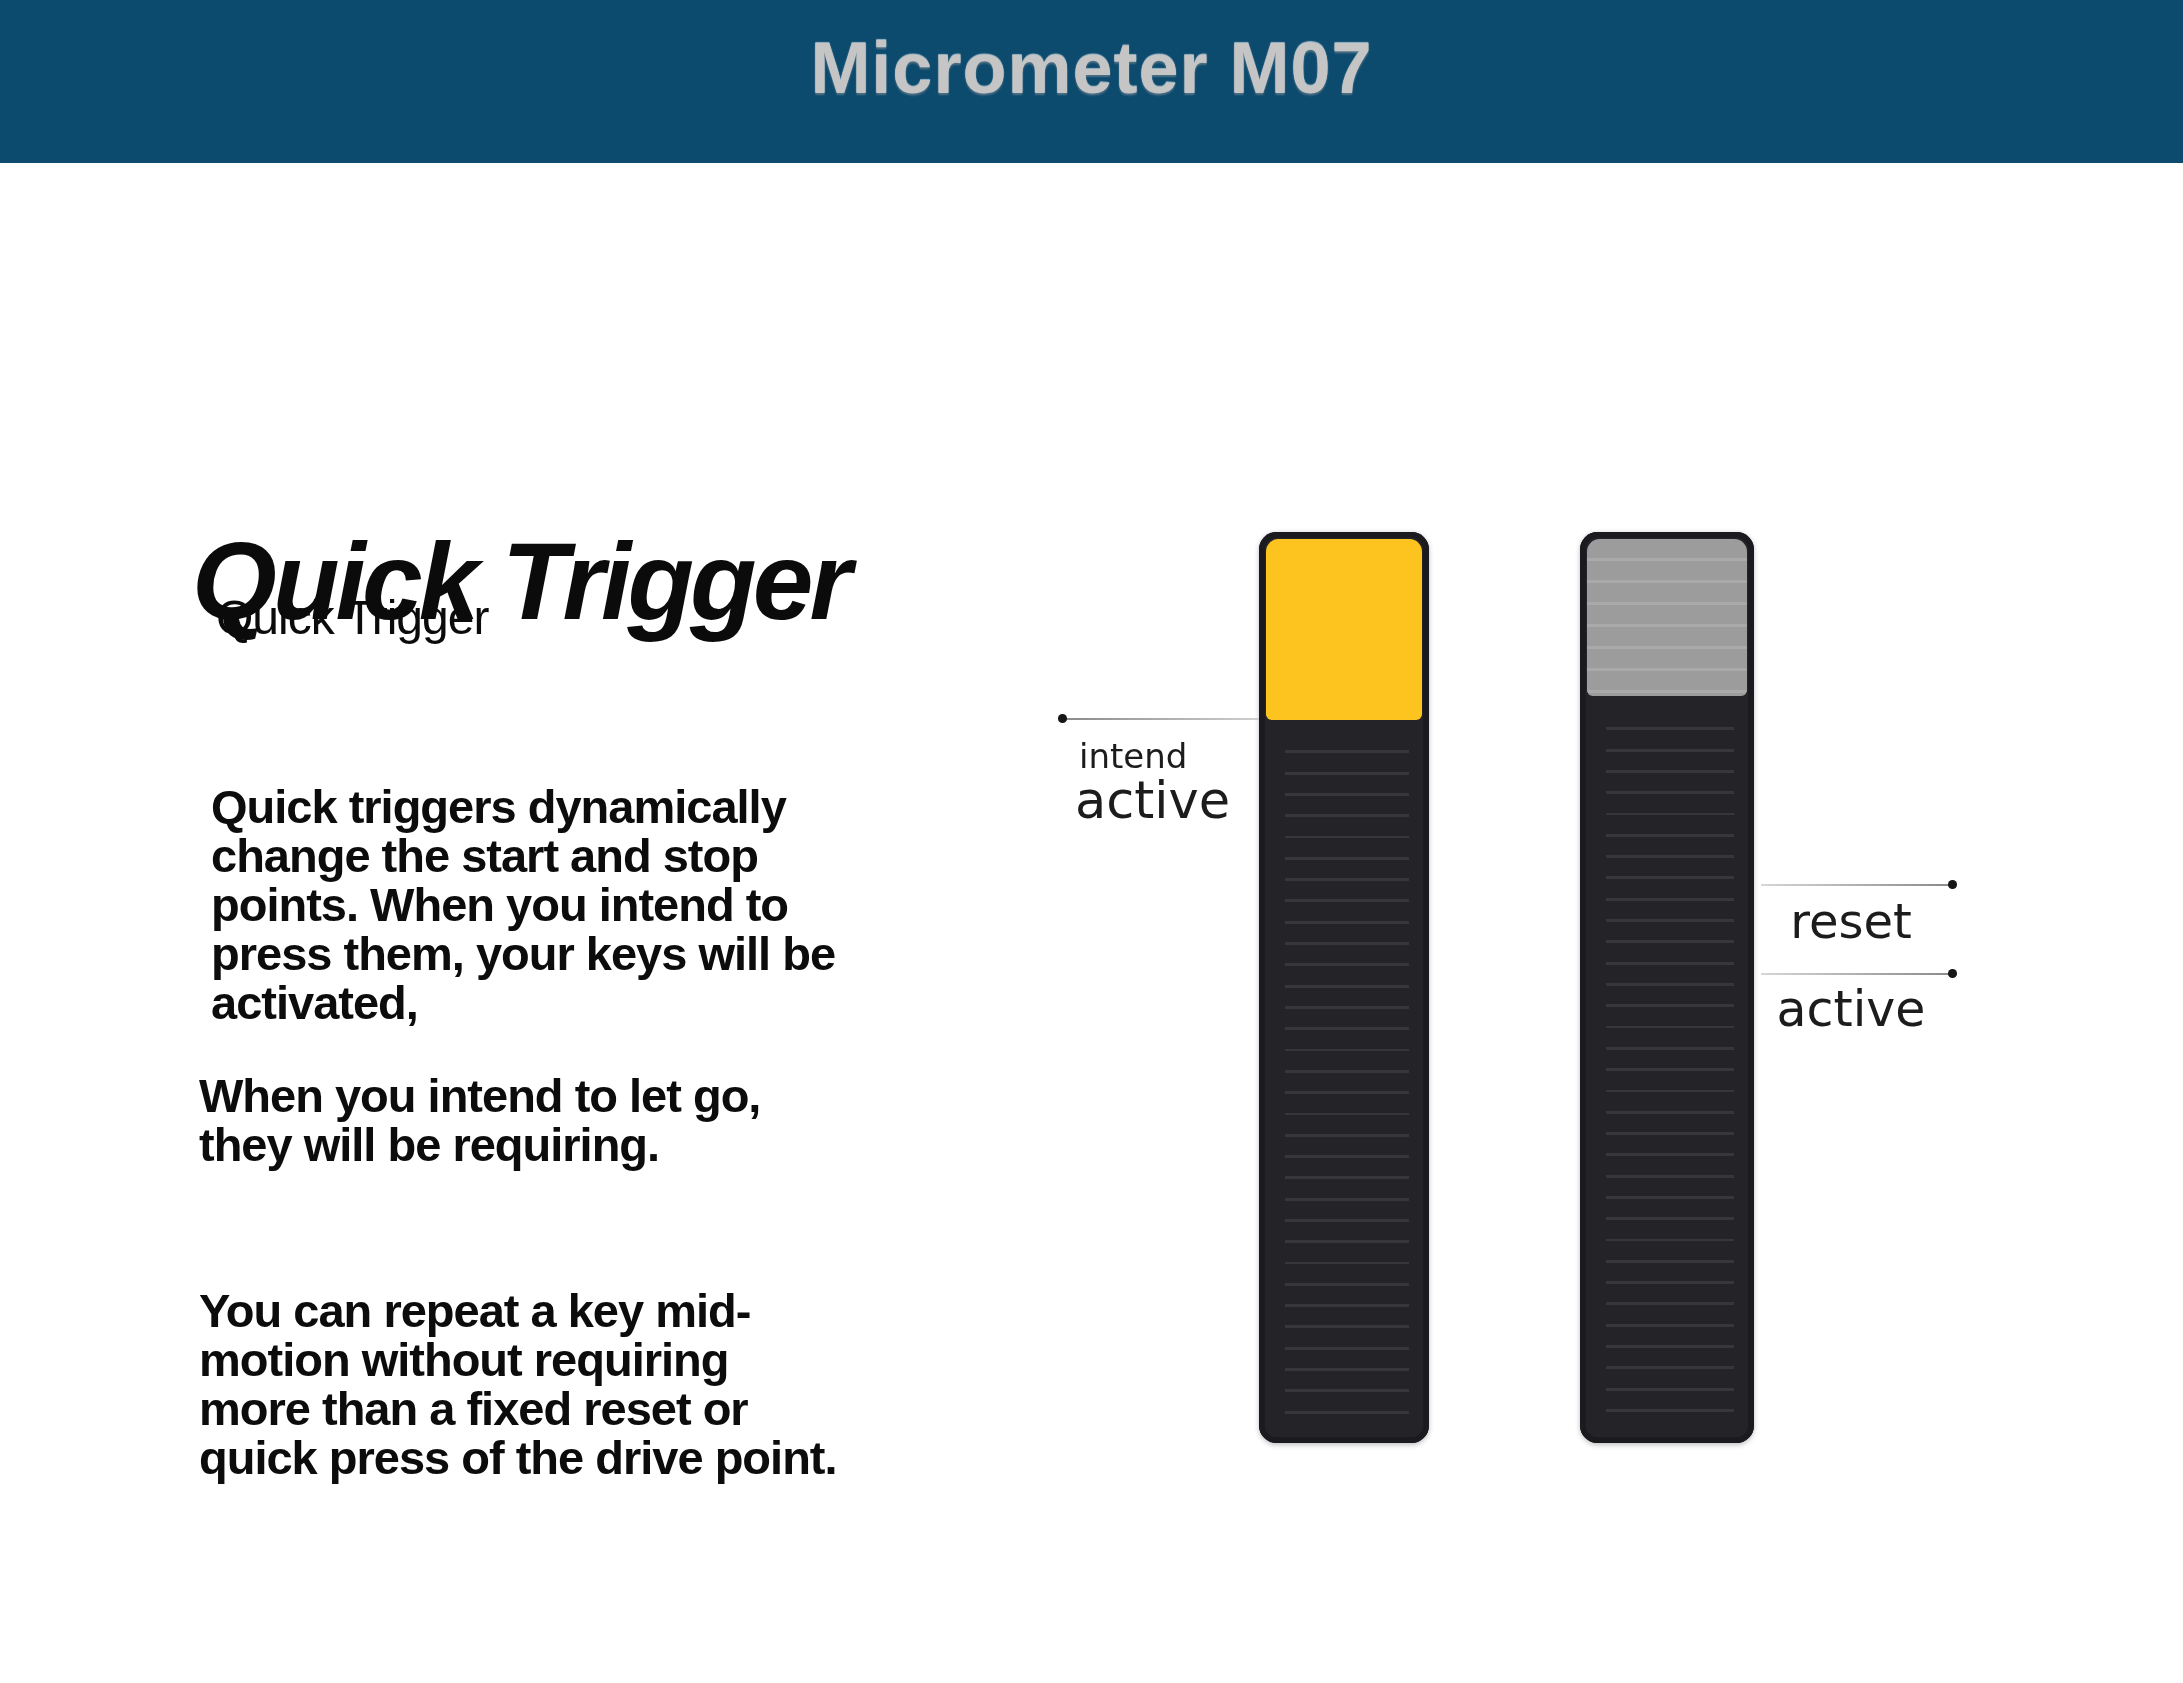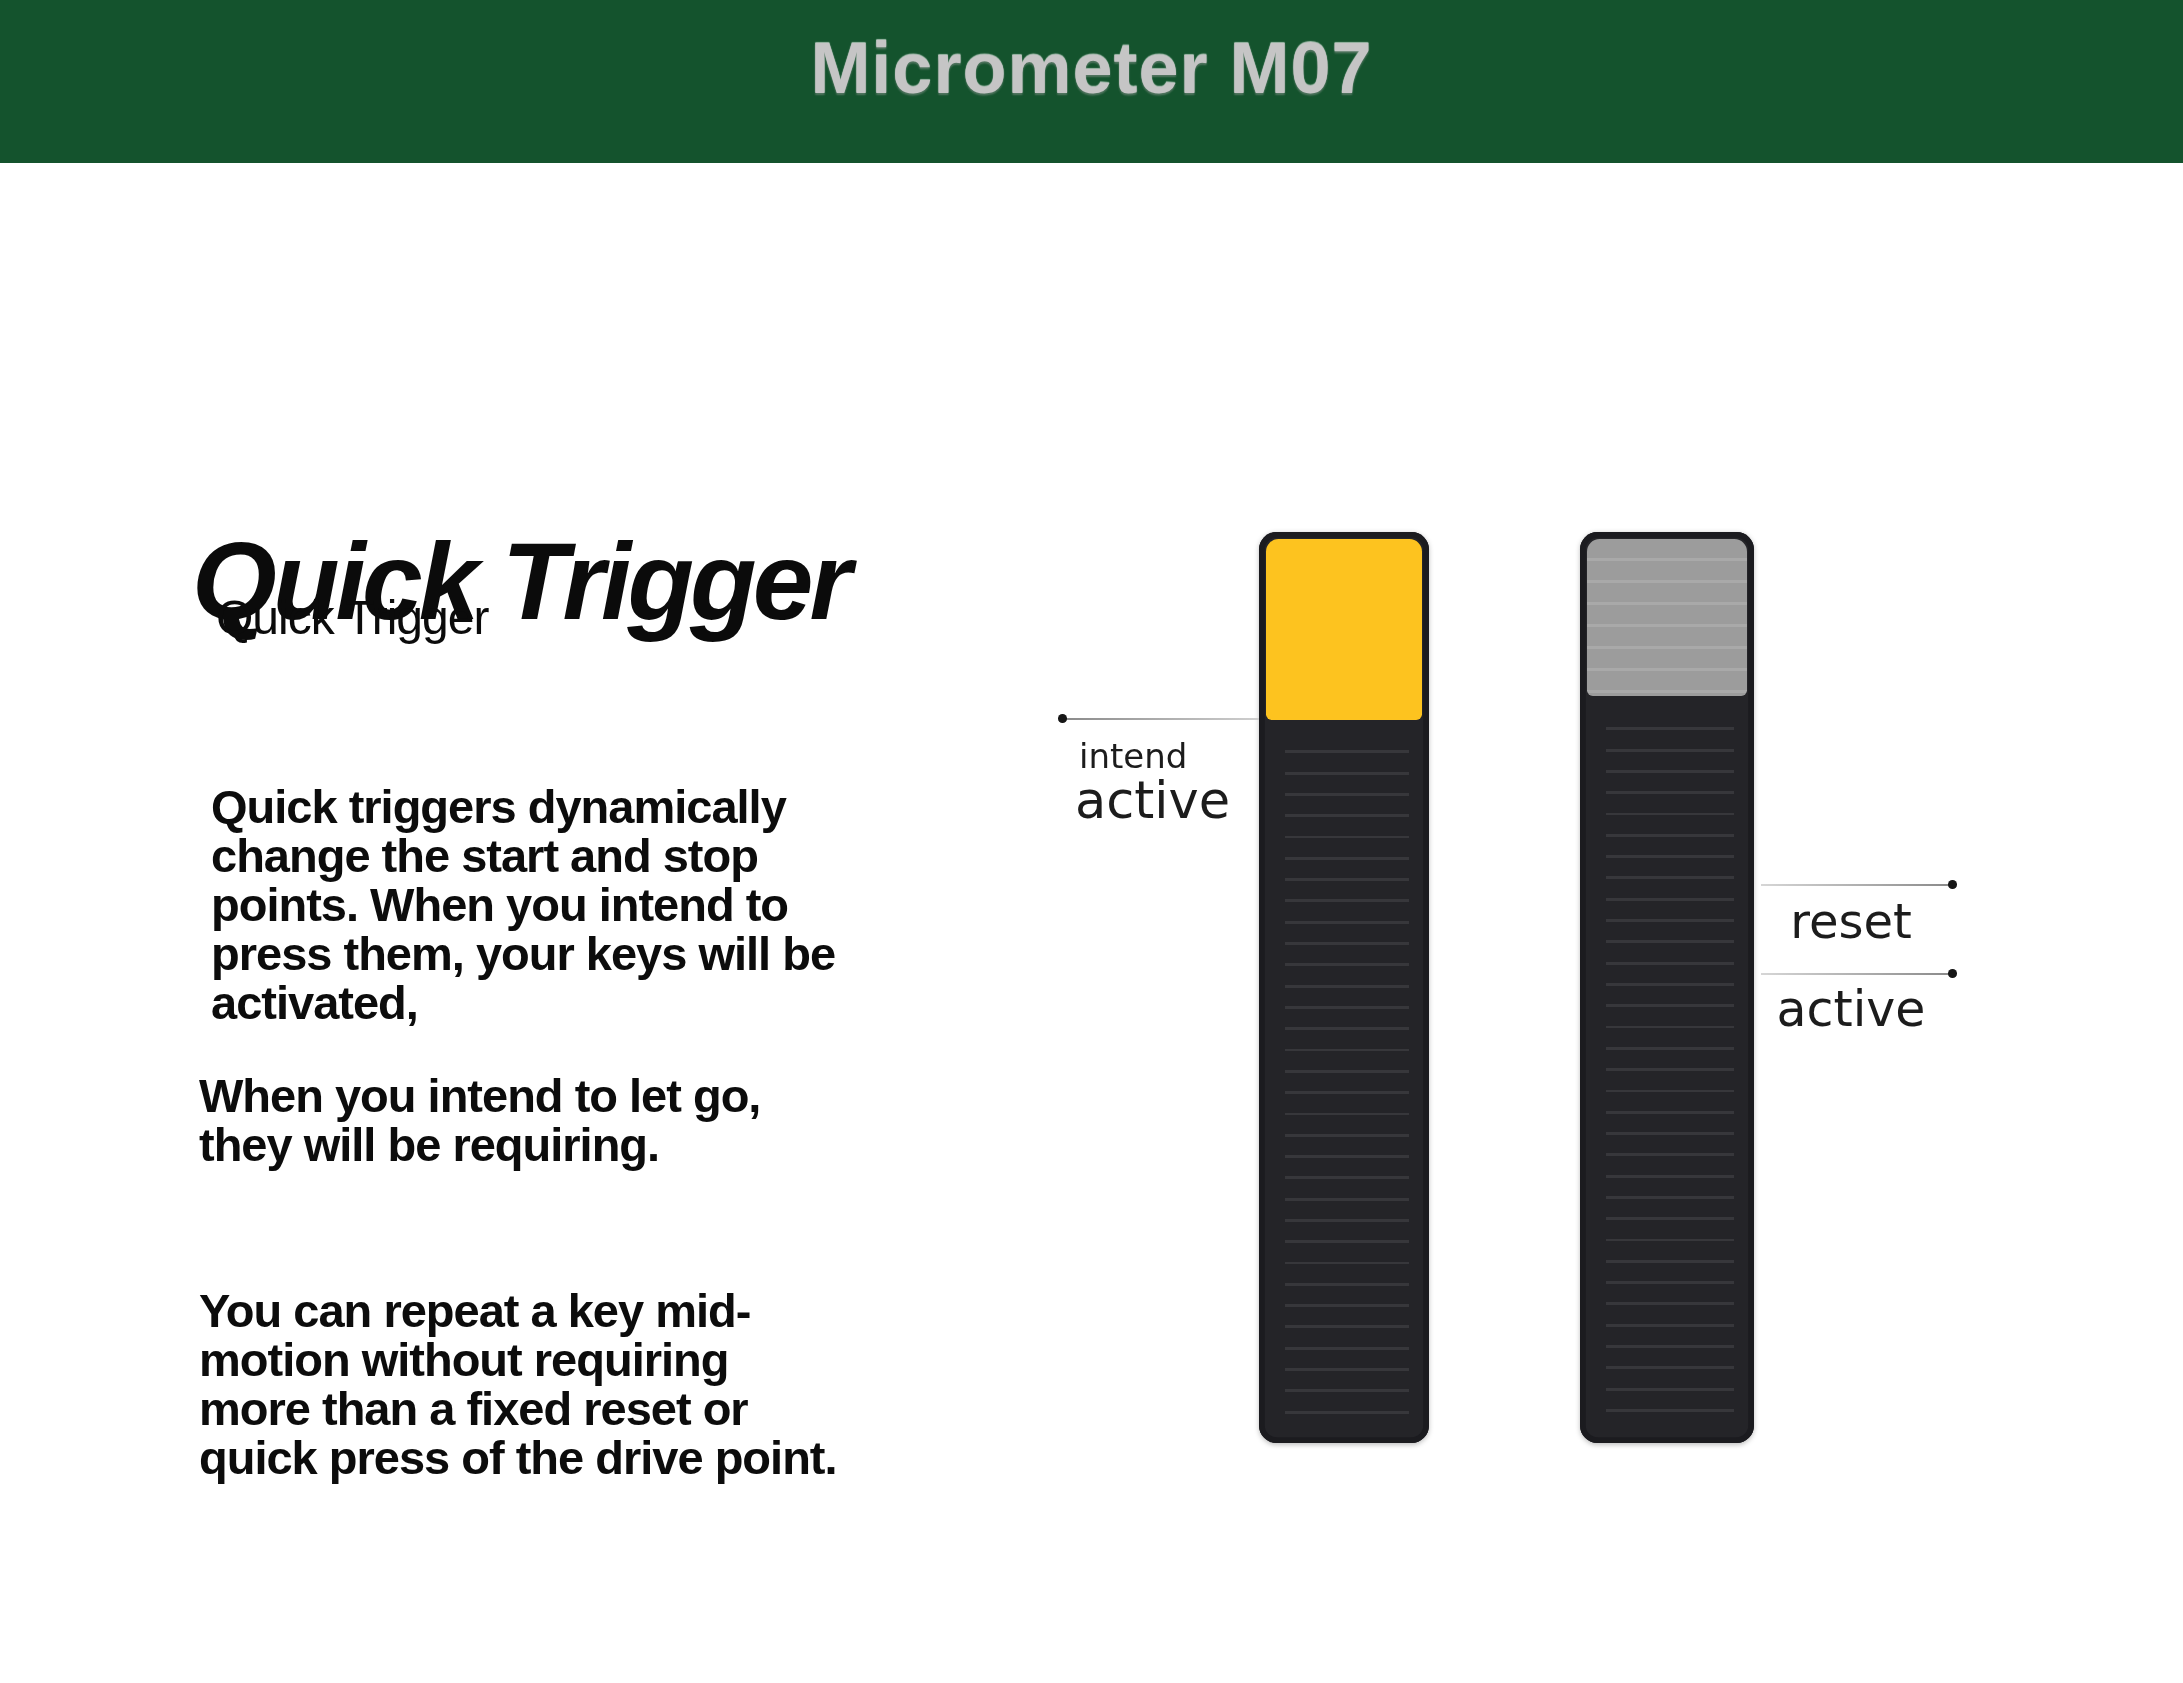--- a/index.html
+++ b/index.html
@@ -5,21 +5,21 @@
   html,body{margin:0;padding:0;background:#ffffff;}
   body{
     position:relative;
     width:2183px;height:1684px;
     font-family:"Liberation Sans",sans-serif;
     overflow:hidden;
   }
   
   .banner{
     position:absolute;left:0;top:0;width:2183px;height:163px;
-    background:#14532d;
+    background:#0c4a6e;
   }
   .banner-title{
     position:absolute;left:0;top:27px;width:2183px;
     text-align:center;
     font-size:72px;font-weight:bold;letter-spacing:1px;
     color:#c5c5c5;
     text-shadow:0 1.9px 1.9px rgba(160,160,160,.45), 0 -1px 1px rgba(255,255,255,.6);
   }
   
   .article-title{

